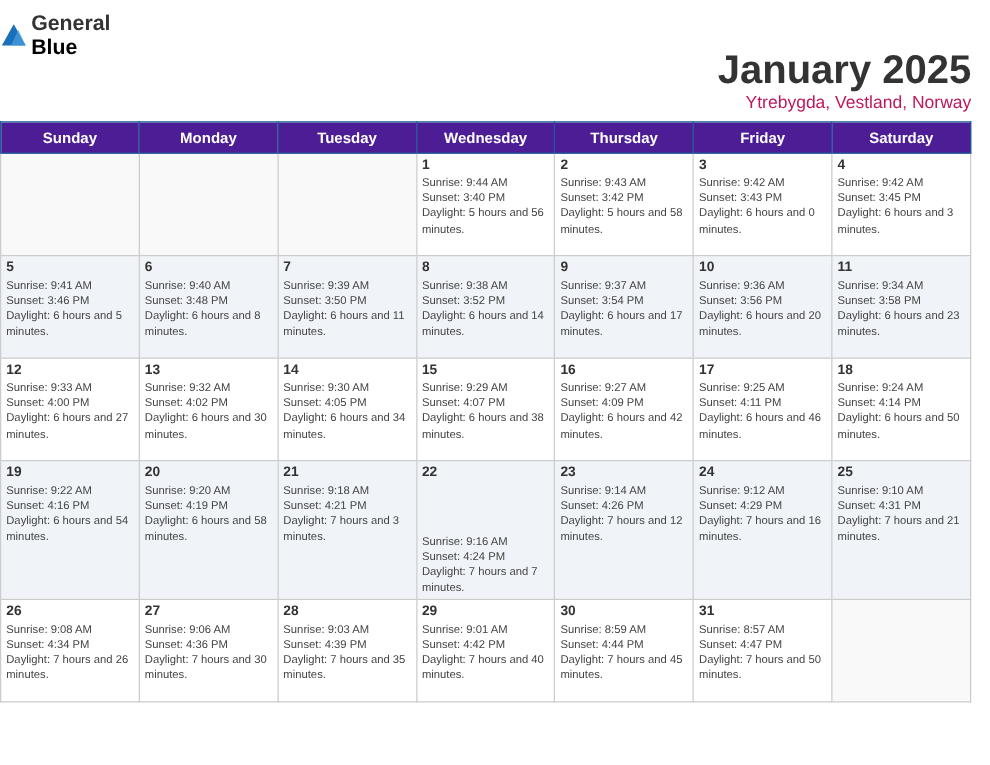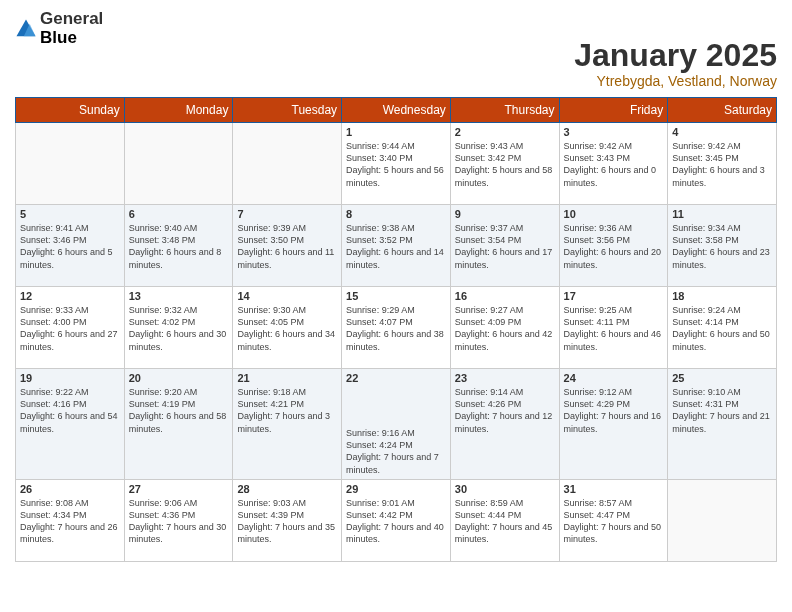--- a/index.html
+++ b/index.html
@@ -5,21 +5,21 @@
     * { box-sizing: border-box; margin: 0; padding: 0; }
     body {
       font-family: Arial, sans-serif;
       background: #fff;
       width: 792px;
       height: 612px;
       overflow: hidden;
     }
     .container {
       width: 792px;
-      padding: 10px 15px 10px 15px;
+      padding: 10px 15px 10px 0;
     }
     .header-row {
       display: flex;
       justify-content: space-between;
       align-items: flex-start;
       margin-bottom: 8px;
     }
     .logo {
       display: flex;
       align-items: center;
@@ -49,34 +49,34 @@
       margin-top: 28px;
     }
     .calendar-title {
       font-size: 32px;
       font-weight: bold;
       color: #333;
       line-height: 1.1;
     }
     .calendar-subtitle {
       font-size: 14px;
-      color: #a16207;
+      color: #be185d;
     }
     table {
       width: 100%;
       border-collapse: collapse;
       table-layout: fixed;
     }
     th {
-      background-color: #c2410c;
+      background-color: #4c1d95;
       color: #fff;
       font-size: 12px;
-      font-weight: normal;
+      font-weight: bold;
       padding: 5px 4px;
-      text-align: right;
+      text-align: center;
       border: 1px solid #1a5a9a;
     }
     td {
       border: 1px solid #ccc;
       vertical-align: top;
       padding: 3px 4px;
       font-size: 9.5px;
       color: #333;
       height: 82px;
       background: #fff;

